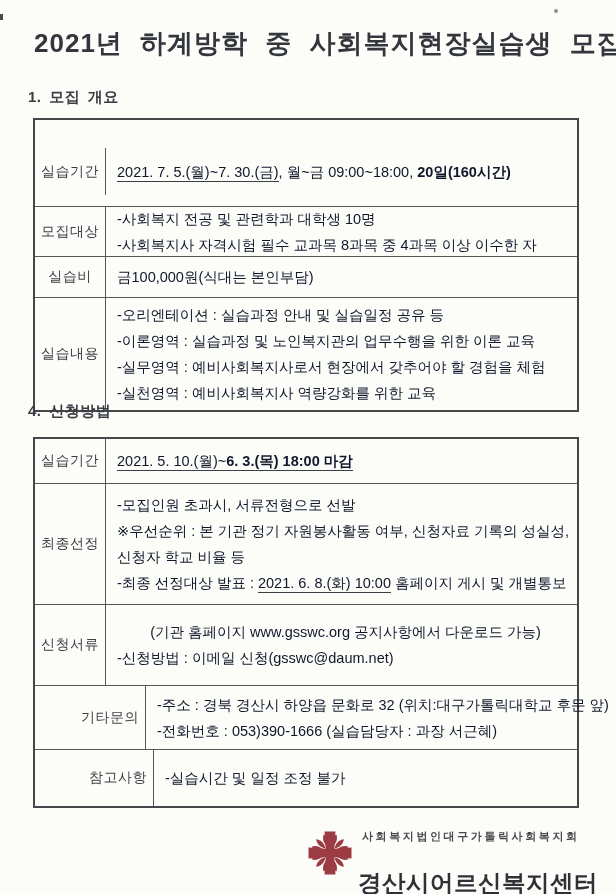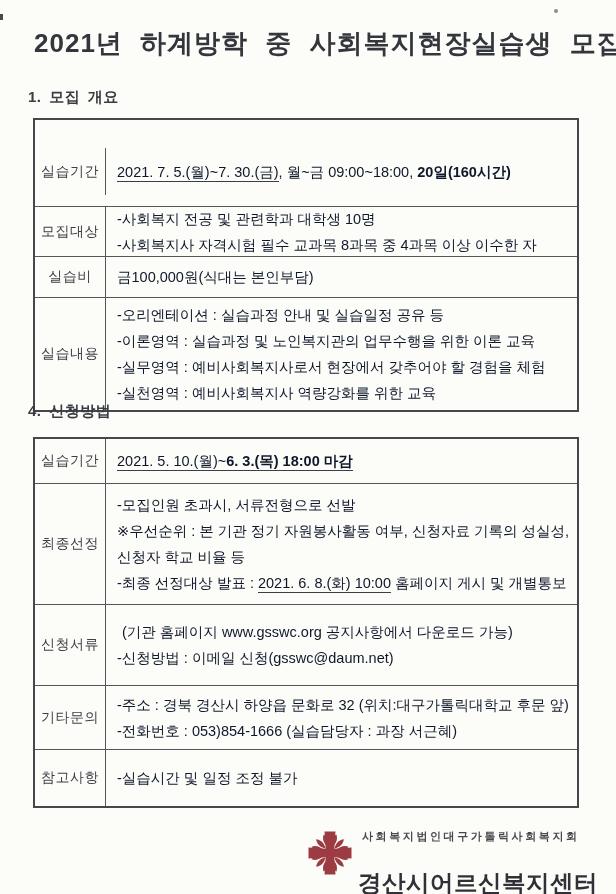--- a/index.html
+++ b/index.html
@@ -34,24 +34,24 @@
     display:flex;align-items:center;justify-content:center;
     font-size:14px;color:#3b3e44;letter-spacing:.5px;
   }
   .val{
     flex:1;display:flex;flex-direction:column;justify-content:center;
     padding:2px 8px 2px 11px;font-size:14.5px;color:#0f172a;
   }
   .line{line-height:26px;white-space:nowrap;}
   .u{border-bottom:1.5px solid #3b3e44;padding-bottom:1px;}
   .b{font-weight:bold;}
-  .indent{padding-left:5px;}
+  .indent{padding-left:5px;text-align:center;}
   
   .r-h47{height:47px;margin-top:28px;} .r-h49{height:49px;margin-top:11px;} .r-h40{height:40px;} .r-h112{height:112px;}
-  .r-h44{height:44px;} .r-h120{height:120px;} .r-h80{height:80px;} .r-h63{height:63px;} .r-h56{height:56px;}
+  .r-h44{height:44px;} .r-h120{height:120px;} .r-h80{height:80px;} .r-h63{height:63px;padding-left:40px;} .r-h56{height:56px;padding-left:48px;}
   
   .logo-icon{position:absolute;left:305px;top:828px;width:50px;height:50px;}
   .org-small{
     position:absolute;left:362px;top:829px;
     font-size:11px;font-weight:bold;letter-spacing:2.6px;color:#47484e;white-space:nowrap;
   }
   .org-large{
     position:absolute;left:358px;top:867px;
     font-size:23.5px;font-weight:bold;letter-spacing:.5px;color:#2f3137;white-space:nowrap;
   }
@@ -127,21 +127,21 @@
     <div class="lab">신청서류</div>
     <div class="val">
       <div class="line indent">(기관 홈페이지 www.gsswc.org 공지사항에서 다운로드 가능)</div>
       <div class="line">-신청방법 : 이메일 신청(gsswc@daum.net)</div>
     </div>
   </div>
   <div class="row r-h63">
     <div class="lab">기타문의</div>
     <div class="val">
       <div class="line">-주소 : 경북 경산시 하양읍 문화로 32 (위치:대구가톨릭대학교 후문 앞)</div>
-      <div class="line">-전화번호 : 053)854-1666 (실습담당자 : 과장 서근혜)</div>
+      <div class="line">-전화번호 : 053)390-1666 (실습담당자 : 과장 서근혜)</div>
     </div>
   </div>
   <div class="row r-h56">
     <div class="lab">참고사항</div>
     <div class="val">
       <div class="line">-실습시간 및 일정 조정 불가</div>
     </div>
   </div>
 </div>
 

